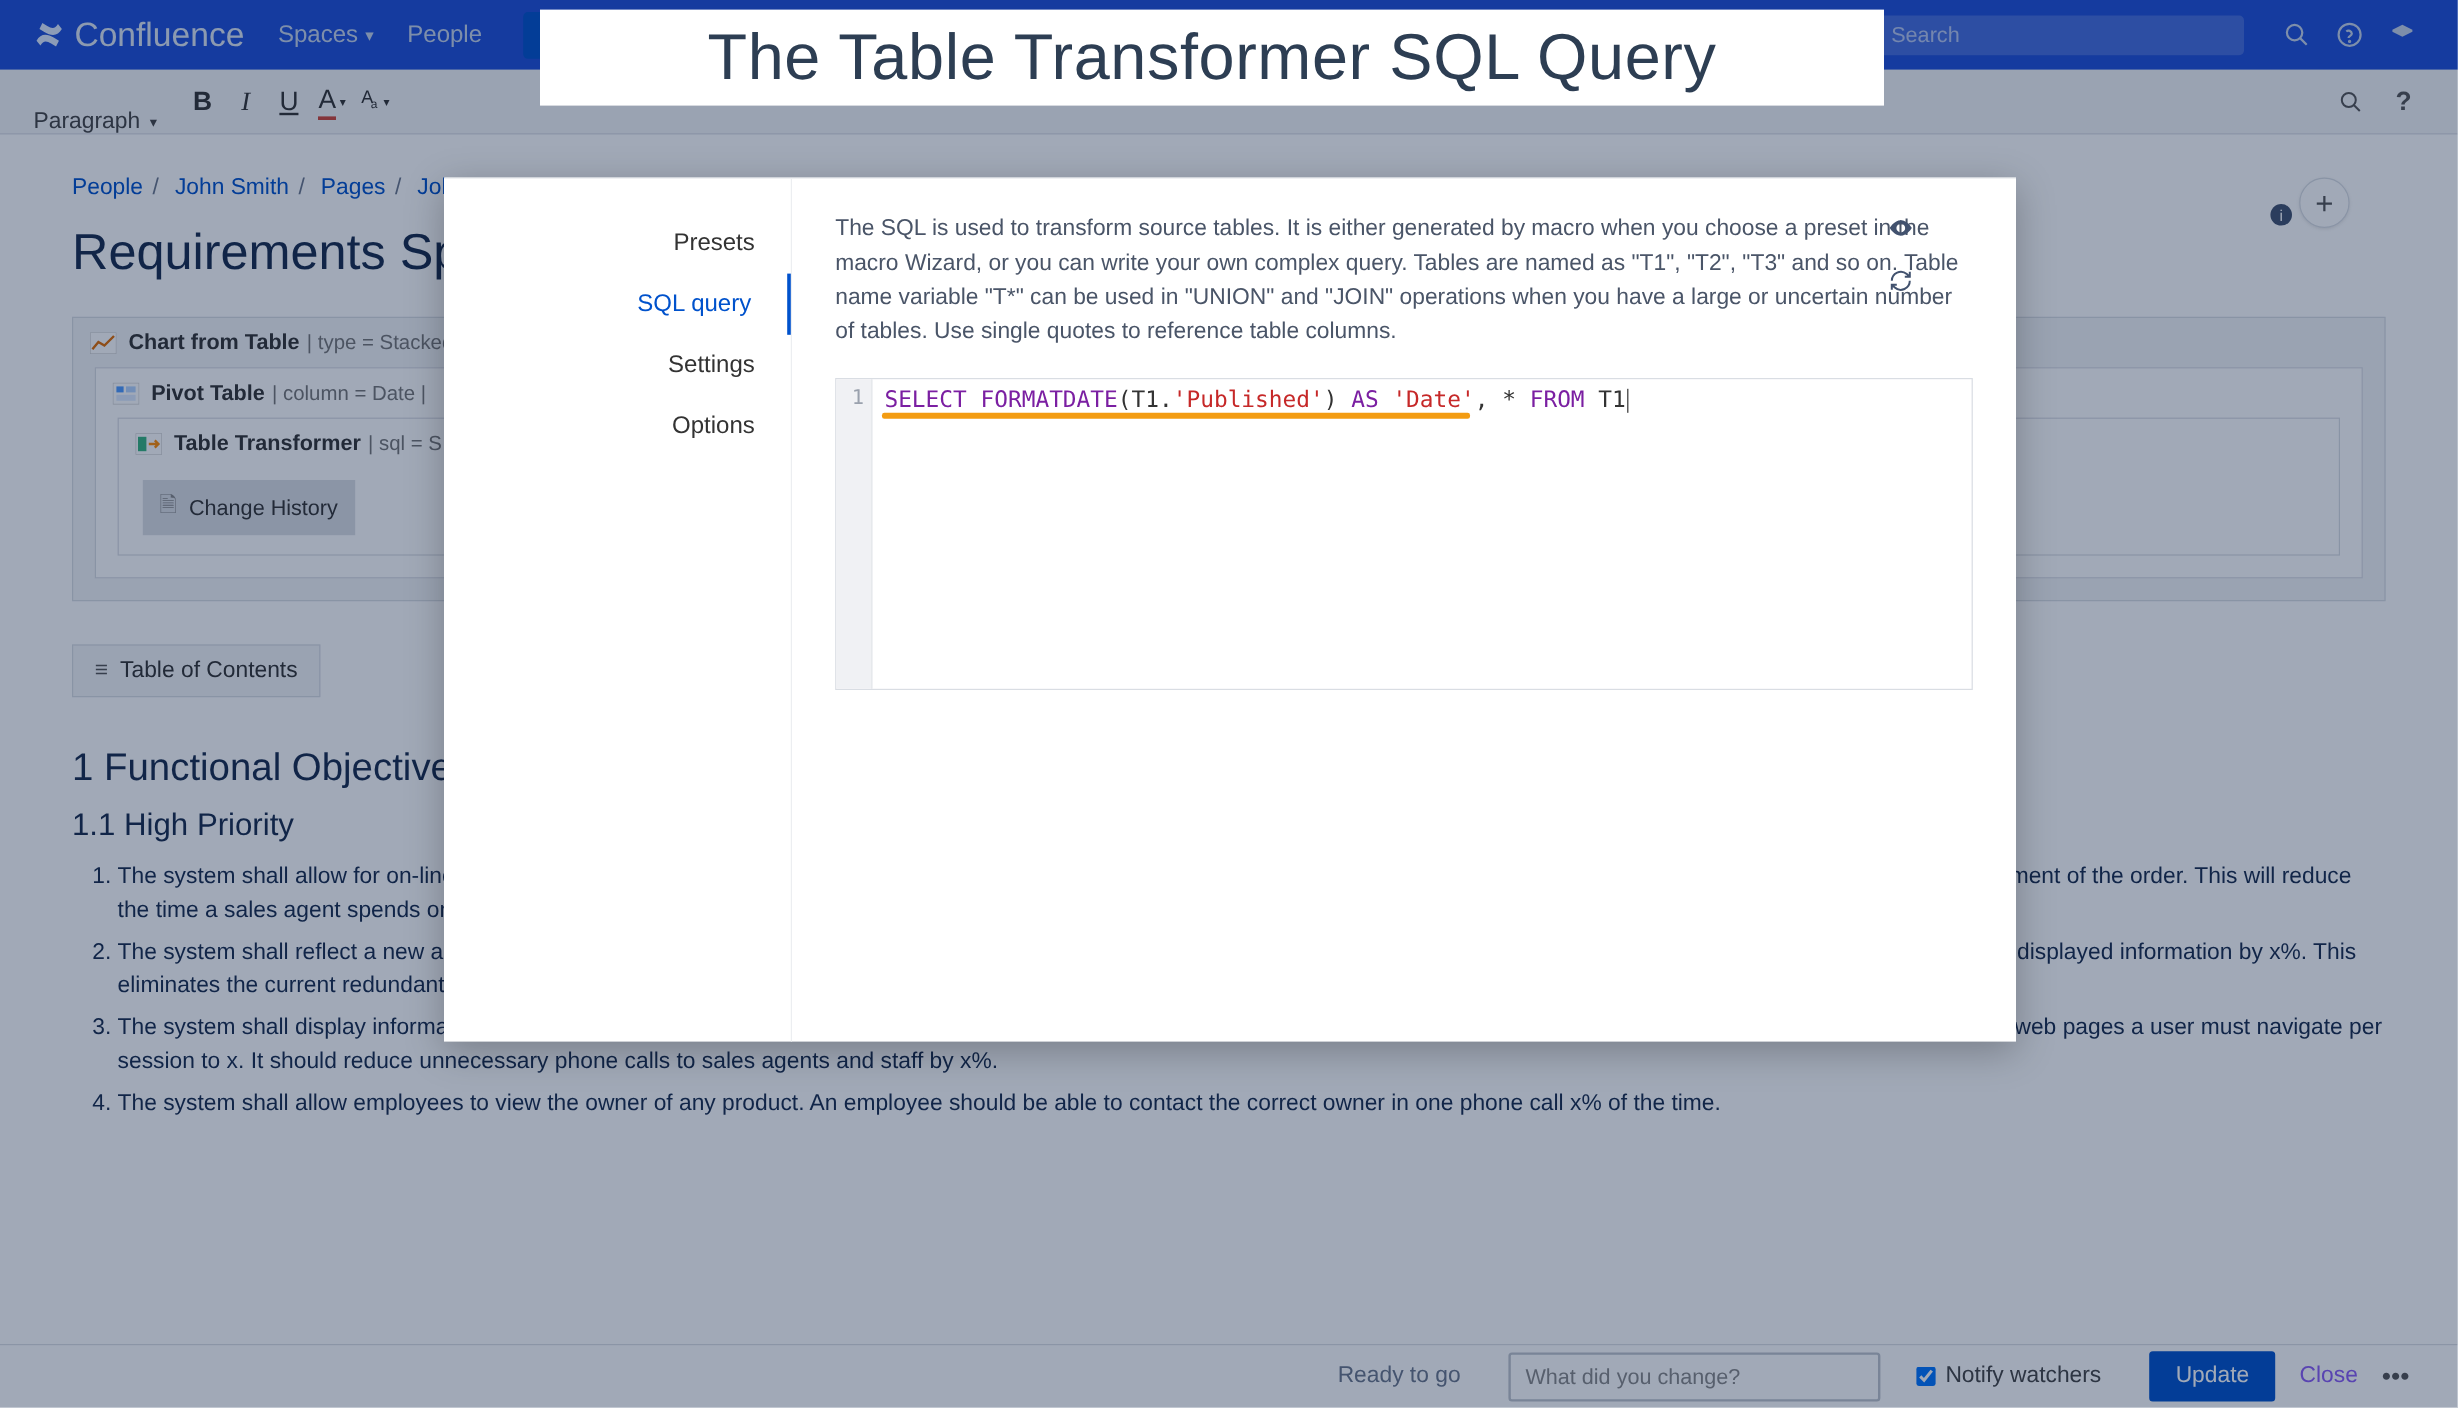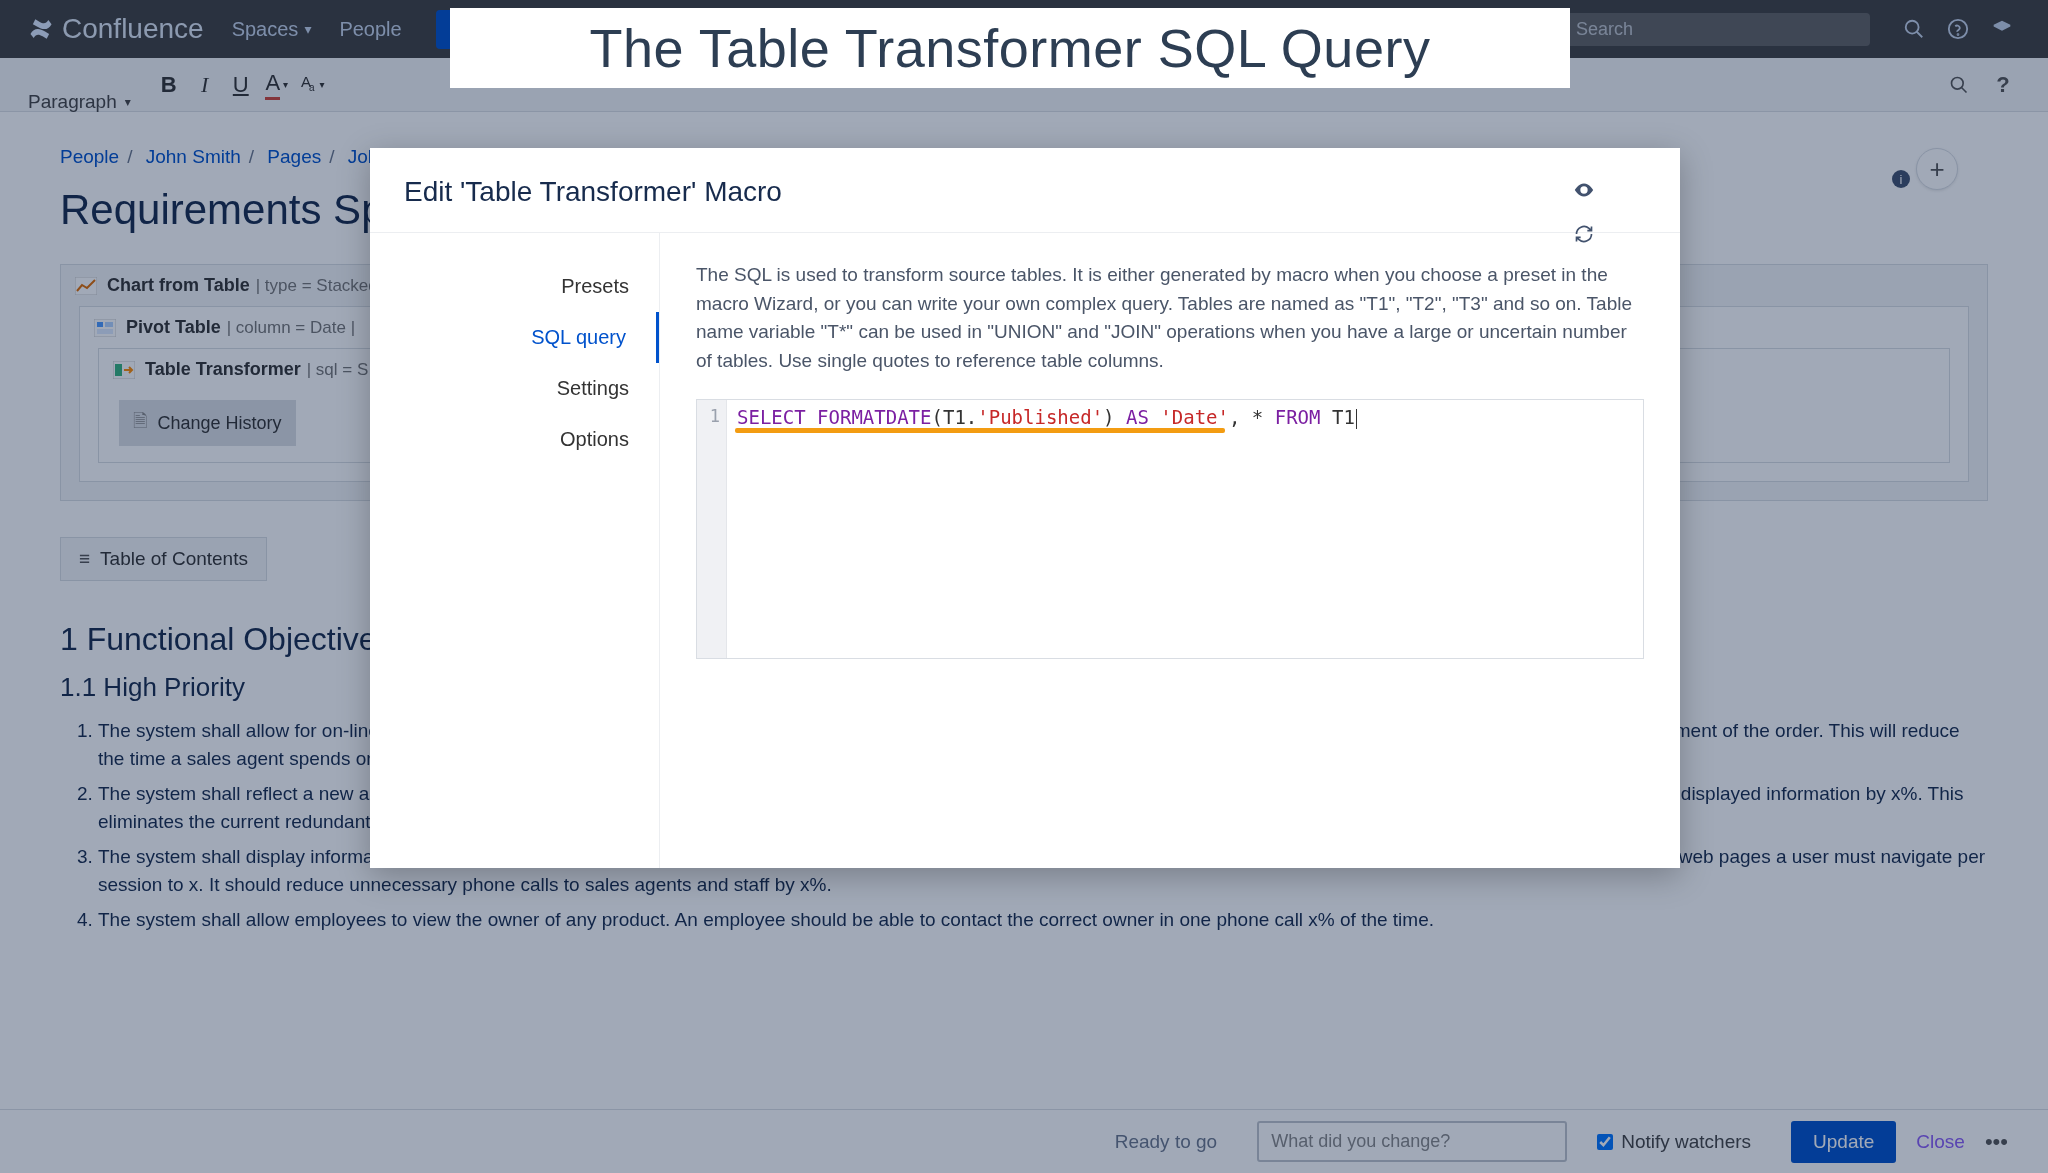--- a/index.html
+++ b/index.html
@@ -2,21 +2,21 @@
 <html><head>
 <meta charset="utf-8">
 <style>
   * { box-sizing: border-box; margin: 0; padding: 0; }
   html, body { width: 2048px; height: 1173px; font-family: -apple-system, "Segoe UI", Arial, sans-serif; overflow: hidden; }
 
   
   .overlay-title { position: absolute; left: 450px; top: 8px; width: 1120px; height: 80px; background: #fff; z-index: 5000; display: flex; align-items: center; justify-content: center; font-size: 54px; color: #2d3e53; font-weight: 400; letter-spacing: 0.5px; }
 
   
-  .topnav { position: absolute; left: 0; right: 0; top: 0; height: 58px; background: #404040; color: #dee7f4; display: flex; align-items: center; padding: 0 28px; z-index: 10; }
+  .topnav { position: absolute; left: 0; right: 0; top: 0; height: 58px; background: #1d4ed8; color: #dee7f4; display: flex; align-items: center; padding: 0 28px; z-index: 10; }
   .topnav .logo { display: flex; align-items: center; font-size: 28px; font-weight: 500; color: #dee7f4; margin-right: 28px; }
   .topnav .logo svg { margin-right: 8px; }
   .topnav .nav-link { color: #c6d4eb; margin-right: 28px; font-size: 20px; display: flex; align-items: center; cursor: pointer; }
   .topnav .nav-link .chev { margin-left: 6px; font-size: 14px; }
   .topnav .btn-create { background: #0052cc; color: #fff; padding: 8px 18px; border-radius: 4px; font-size: 20px; margin-left: 6px; }
   .topnav .spacer { flex: 1; }
   .topnav .search { background: rgba(255,255,255,0.18); border-radius: 4px; padding: 6px 14px; width: 308px; color: #e6edf8; font-size: 18px; margin-right: 18px; }
   .topnav .icon-btn { width: 36px; height: 36px; display: flex; align-items: center; justify-content: center; color: #c6d4eb; margin-left: 8px; cursor: pointer; }
 
   
@@ -50,21 +50,21 @@
 
   .h-num { font-size: 32px; color: #172b4d; font-weight: 400; margin-bottom: 14px; }
   .h-sub { font-size: 26px; color: #172b4d; font-weight: 400; margin-bottom: 14px; }
   .reqs { padding-left: 38px; color: #172b4d; font-size: 19px; line-height: 1.45; }
   .reqs li { margin-bottom: 8px; }
 
   .info-dot { position: absolute; right: 78px; top: 24px; width: 18px; height: 18px; border-radius: 50%; background: #42526e; color: #fff; font-size: 13px; display: flex; align-items: center; justify-content: center; }
   .plus-circ { position: absolute; right: 30px; top: 2px; width: 42px; height: 42px; border-radius: 50%; background: #fff; border: 1px solid #d9dde3; display: flex; align-items: center; justify-content: center; color: #555; font-size: 26px; box-shadow: 0 1px 3px rgba(0,0,0,0.1); }
 
   
-  .footer { position: absolute; left: 0; right: 0; bottom: 0; height: 64px; background: #fff; border-top: 1px solid #dcdfe4; display: flex; align-items: center; padding: 0 40px; z-index: 6; }
+  .footer { position: absolute; left: 0; right: 0; bottom: 0; height: 53px; background: #fff; border-top: 1px solid #dcdfe4; display: flex; align-items: center; padding: 0 40px; z-index: 6; }
   .footer .spacer { flex:1; }
   .footer .ready { color: #6b778c; font-size: 19px; margin-right: 40px; }
   .footer .comment { width: 310px; border: 2px solid #bfc4cc; border-radius: 3px; padding: 8px 12px; font-size: 18px; color: #888; margin-right: 30px; }
   .footer .chk { display: flex; align-items: center; color: #444; font-size: 19px; margin-right: 40px; }
   .footer .chk input { margin-right: 8px; width: 16px; height: 16px; }
   .footer .btn-primary { background: #0052cc; color: #fff; border-radius: 3px; padding: 10px 22px; font-size: 19px; margin-right: 20px; cursor: pointer; }
   .footer .btn-plain { color: #8b5cf6; font-size: 19px; margin-right: 20px; cursor: pointer; }
   .footer .dots { color: #555; font-size: 22px; cursor: pointer; }
 
   
@@ -248,21 +248,20 @@
       <span>Notify watchers</span>
     </label>
   <div class="btn-primary">Update</div>
   <div class="btn-plain">Close</div>
   <div class="dots">•••</div>
 </div>
 
 <div class="dim"></div>
 
 <div class="modal">
-  <div class="modal-title">Edit 'Table Transformer' Macro</div>
   <div class="modal-tools">
     <div>
         <svg width="22" height="22" viewBox="0 0 24 24" fill="currentColor">
           <path d="M12 5C6 5 2 12 2 12s4 7 10 7 10-7 10-7-4-7-10-7zm0 11a4 4 0 110-8 4 4 0 010 8z"></path>
         </svg>
       </div>
     <div>
         <svg width="20" height="20" viewBox="0 0 24 24" fill="none" stroke="currentColor" stroke-width="2">
           <path d="M3 12a9 9 0 0115-6.7L21 8M21 3v5h-5"></path>
           <path d="M21 12a9 9 0 01-15 6.7L3 16M3 21v-5h5"></path>

